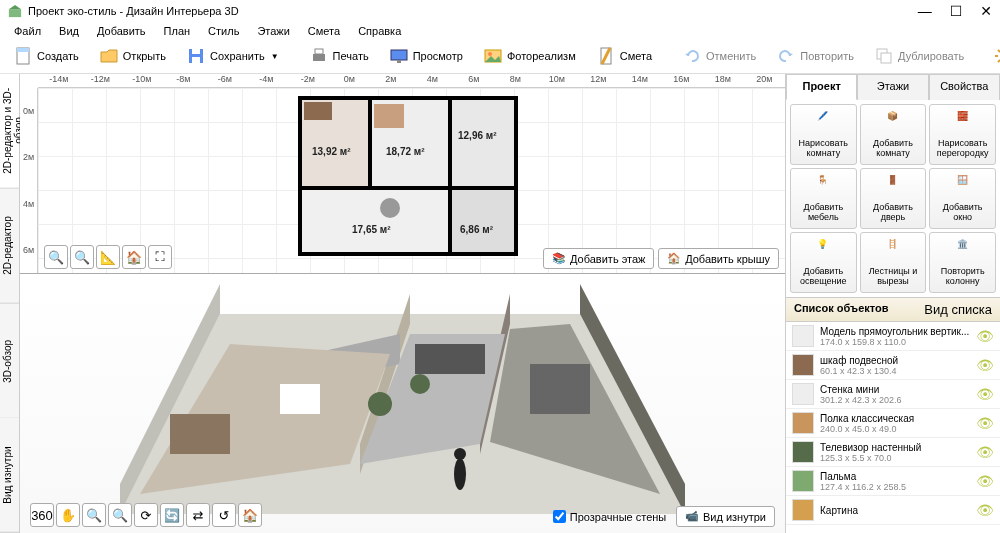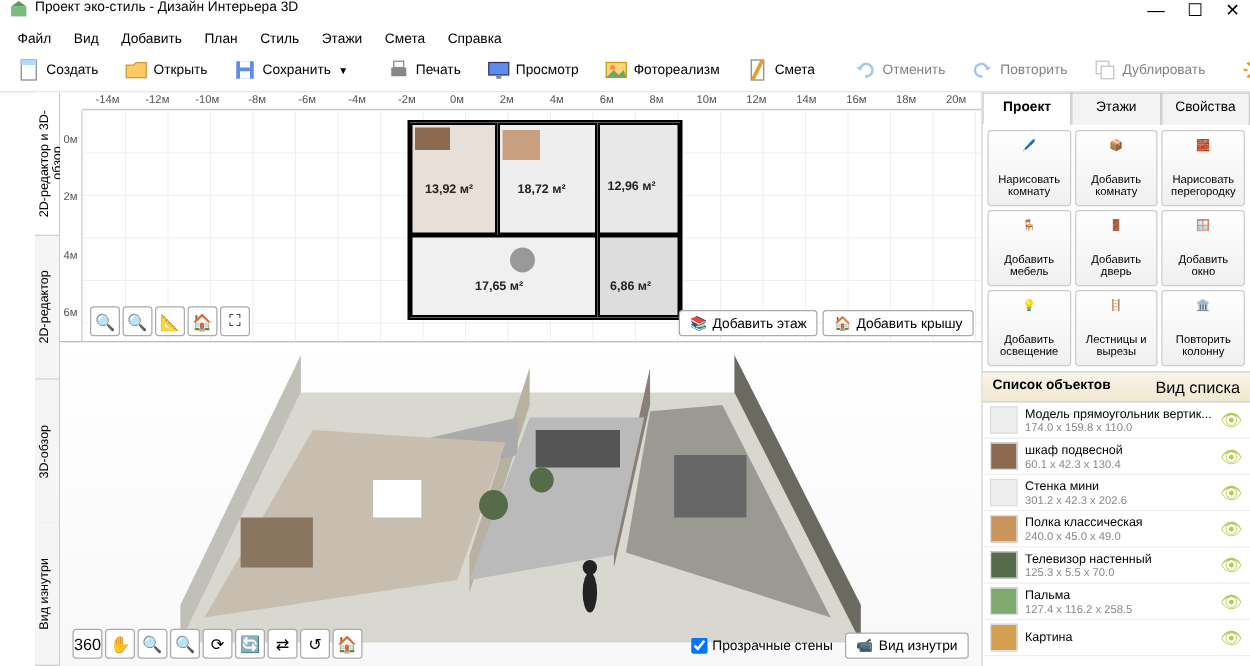--- a/index.html
+++ b/index.html
@@ -1,38 +1,38 @@
 <!DOCTYPE html>
 <html><head>
 <meta charset="utf-8">
 <style>
 * { margin: 0; padding: 0; box-sizing: border-box; font-family: 'Segoe UI', Tahoma, sans-serif; }
 body { width: 1000px; height: 533px; background: #fff; overflow: hidden; font-size: 11px; position: relative; }
 
 
-.titlebar { height: 22px; display: flex; align-items: flex-start; padding: 0 8px; background: #fff; }
+.titlebar { height: 22px; display: flex; align-items: center; padding: 0 8px; background: #fff; }
 .titlebar .app-icon { width: 14px; height: 14px; margin-right: 6px; }
 .titlebar .title { flex: 1; font-size: 11px; color: #000; }
 .titlebar .win-controls { display: flex; gap: 18px; }
 .titlebar .win-controls span { cursor: pointer; font-size: 14px; }
 
 
 .menubar { height: 18px; display: flex; align-items: center; padding: 0 6px; background: #fff; gap: 2px; }
 .menubar span { padding: 1px 8px; font-size: 11px; cursor: pointer; }
 
 
 .toolbar { height: 34px; display: flex; align-items: flex-start; padding: 2px 6px; background: #fff; border-bottom: 1px solid #ddd; gap: 6px; }
 .tool-btn { display: flex; align-items: center; gap: 4px; padding: 3px 6px; border: 1px solid transparent; border-radius: 3px; cursor: pointer; font-size: 11px; }
 .tool-btn .ic { width: 20px; height: 20px; display: inline-flex; align-items: center; justify-content: center; }
 .tool-sep { width: 1px; height: 24px; background: #ddd; margin: 0 2px; }
 .dropdown-arr { font-size: 8px; margin-left: 2px; }
 .toolbar .spacer { flex: 1; }
 
 
-.main { display: flex; height: calc(533px - 22px - 18px - 34px); margin-left: 28px; }
+.main { display: flex; height: calc(533px - 22px - 18px - 34px); }
 
 
 .vtabs { width: 20px; display: flex; flex-direction: column; border-right: 1px solid #ccc; }
 .vtab { flex: 1; writing-mode: vertical-rl; transform: rotate(180deg); text-align: center; font-size: 10px; padding: 4px 2px; border-top: 1px solid #ccc; cursor: pointer; background: #f5f5f5; }
 .vtab.active { background: #fff; }
 
 
 .center { flex: 1; display: flex; flex-direction: column; position: relative; }
 .viewport-2d { height: 200px; position: relative; border-bottom: 1px solid #aaa; background: #fff; overflow: hidden; }
 .viewport-3d { flex: 1; position: relative; background: linear-gradient(#fff, #f8f8f8); overflow: hidden; }
@@ -278,21 +278,21 @@
       <div class="grid-bg"></div>
 
       <div class="floorplan">
         <div class="room" style="left:0;top:0;width:70px;height:90px;background:#e8e0d8"></div>
         <div class="room" style="left:70px;top:0;width:80px;height:90px;background:#eee"></div>
         <div class="room" style="left:150px;top:0;width:66px;height:90px;background:#e8e8e8"></div>
         <div class="room" style="left:0;top:90px;width:150px;height:66px;background:#f0f0f0"></div>
         <div class="room" style="left:150px;top:90px;width:66px;height:66px;background:#ddd"></div>
         <span class="room-label" style="left:12px;top:48px">13,92 м²</span>
         <span class="room-label" style="left:86px;top:48px">18,72 м²</span>
-        <span class="room-label" style="left:158px;top:46px">12,96 м²</span>
+        <span class="room-label" style="left:158px;top:32px">12,96 м²</span>
         <span class="room-label" style="left:52px;top:126px">17,65 м²</span>
         <span class="room-label" style="left:160px;top:126px">6,86 м²</span>
 
         <div style="position:absolute;left:4px;top:4px;width:28px;height:18px;background:#8b6a4f"></div>
         <div style="position:absolute;left:74px;top:6px;width:30px;height:24px;background:#c8a080"></div>
         <div style="position:absolute;left:80px;top:100px;width:20px;height:20px;background:#999;border-radius:50%"></div>
       </div>
 
       <div class="view2d-controls">
         <div class="ctrl-btn">🔍</div>

